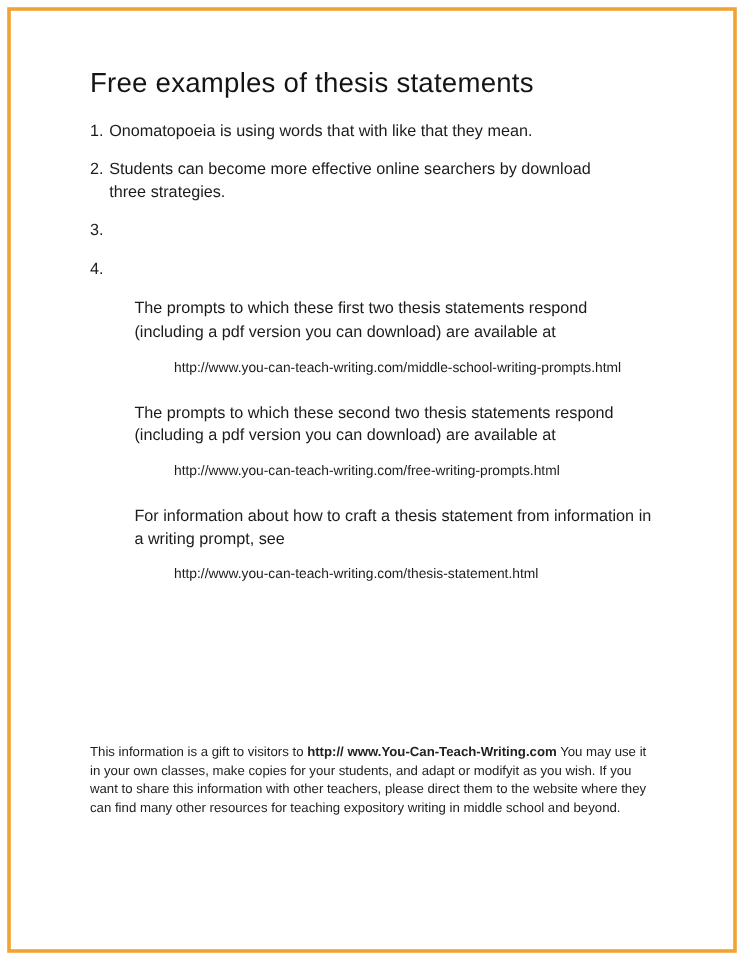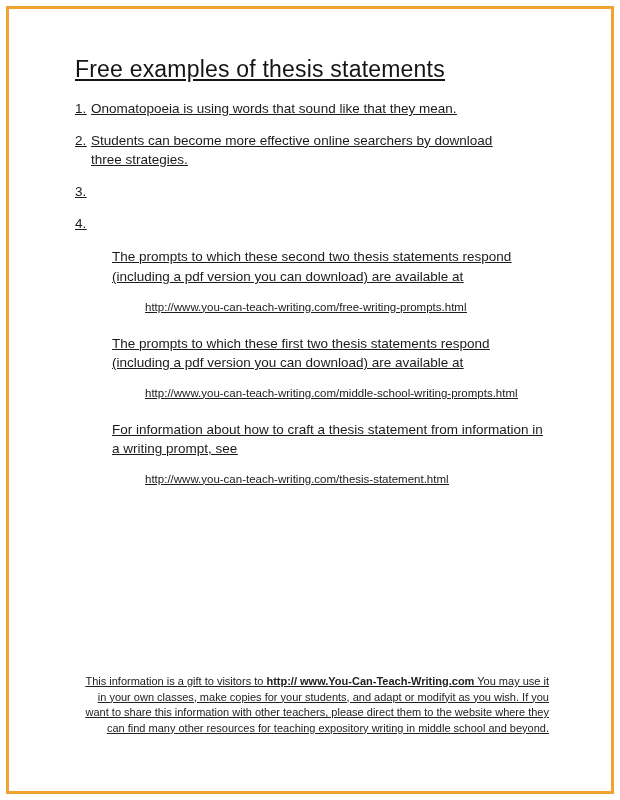--- a/index.html
+++ b/index.html
@@ -1,15 +1,15 @@
 <!DOCTYPE html>
 <html><head>
 <meta charset="utf-8">
 <style>
-  * { margin: 0; padding: 0; box-sizing: border-box; text-decoration: underline; }
+  * { margin: 0; padding: 0; box-sizing: border-box; }
   html, body {
     width: 620px; height: 800px;
     background: #ffffff;
   }
   body {
     font-family: "Liberation Sans", sans-serif;
     color: #1b1b1b;
     position: relative;
   }
   .page {
@@ -64,68 +64,67 @@
   .url {
     font-size: 11.5px;
     line-height: 1.3;
     margin-bottom: 19px;
     color: #1b1b1b;
     white-space: nowrap;
   }
   .footer {
     position: absolute;
     left: 75px;
-    top: 674px;
+    top: 620px;
     width: 474px;
     font-size: 11px;
     line-height: 1.42;
     color: #222222;
-    text-align: right;
   }
   .footer b { font-weight: 700; }
 </style>
 </head>
 <body>
 
 <div class="page">
   <div class="frame" style="border-color: rgb(240, 162, 50);"></div>
 
   <div class="content">
     <h1 class="title">Free examples of thesis statements</h1>
 
     <div class="list">
       <div class="list-item">
         <span class="num">1.</span>
-        <span class="txt">Onomatopoeia is using words that sound like that they mean.</span>
+        <span class="txt">Onomatopoeia is using words that with like that they mean.</span>
       </div>
       <div class="list-item">
         <span class="num">2.</span>
         <span class="txt">Students can become more effective online searchers by download three strategies.</span>
       </div>
       <div class="list-item">
         <span class="num">3.</span>
       </div>
       <div class="list-item">
         <span class="num">4.</span>
       </div>
     </div>
 
     <div class="sections">
 
       <div class="section">
-        <p class="section-intro">The prompts to which these second two thesis statements respond (including a pdf version you can download) are available at</p>
+        <p class="section-intro">The prompts to which these first two  thesis statements respond (including a pdf version you can download) are available at</p>
         <div class="section-links">
-          <p class="url">http://www.you-can-teach-writing.com/free-writing-prompts.html</p>
+          <p class="url">http://www.you-can-teach-writing.com/middle-school-writing-prompts.html</p>
         </div>
       </div>
 
       <div class="section">
-        <p class="section-intro">The prompts to which these first two  thesis statements respond (including a pdf version you can download) are available at</p>
+        <p class="section-intro">The prompts to which these second two thesis statements respond (including a pdf version you can download) are available at</p>
         <div class="section-links">
-          <p class="url">http://www.you-can-teach-writing.com/middle-school-writing-prompts.html</p>
+          <p class="url">http://www.you-can-teach-writing.com/free-writing-prompts.html</p>
         </div>
       </div>
 
       <div class="section">
         <p class="section-intro">For information about how to craft a thesis statement from information in a writing prompt, see</p>
         <div class="section-links">
           <p class="url">http://www.you-can-teach-writing.com/thesis-statement.html</p>
         </div>
       </div>
 

